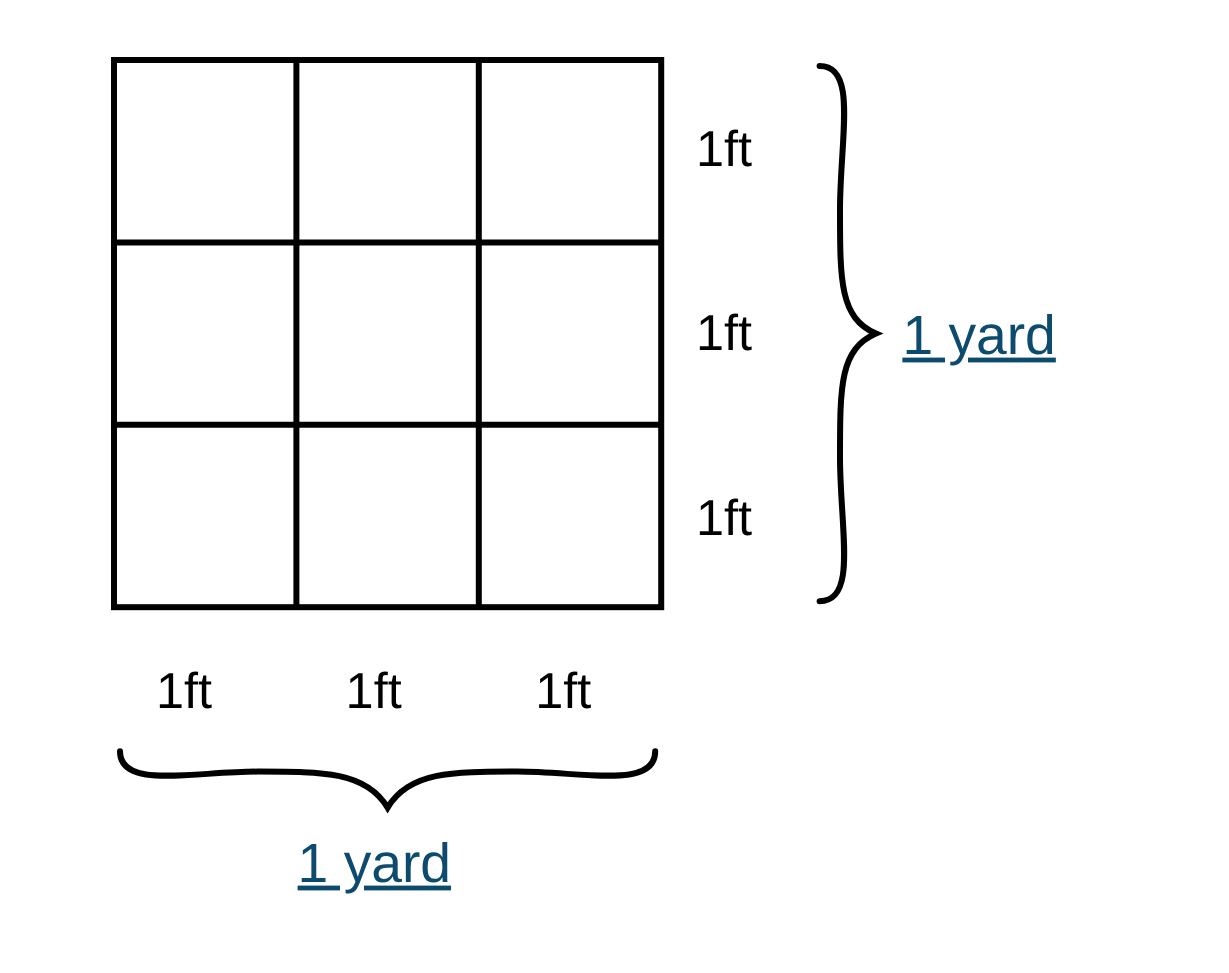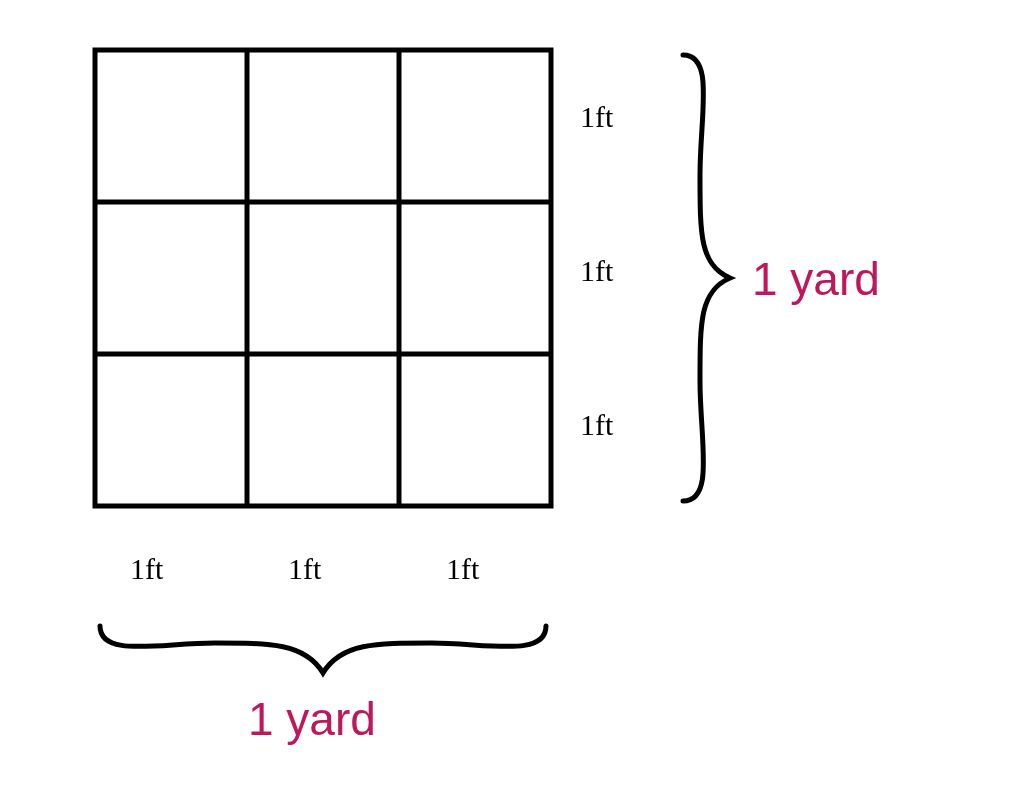--- a/index.html
+++ b/index.html
@@ -14,30 +14,30 @@
     .stage {
       position: absolute;
       left: 0;
       top: 0;
       width: 1024px;
       height: 811px;
     }
     svg { position: absolute; left: 0; top: 0; }
     .lbl {
       position: absolute;
-      font-size: 30px;
+      font-size: 42px;
       color: #000;
       white-space: nowrap;
-      font-family: Liberation Serif, serif;
     }
     .lbl-big {
       position: absolute;
       font-size: 46px;
-      color: #be185d;
+      color: #0c4a6e;
       white-space: nowrap;
+      text-decoration: underline;
     }
   </style>
 </head>
 <body>
 
 <div class="stage">
   <svg width="1024" height="811">
 
     <g stroke="#000" stroke-width="5" fill="none">
 

